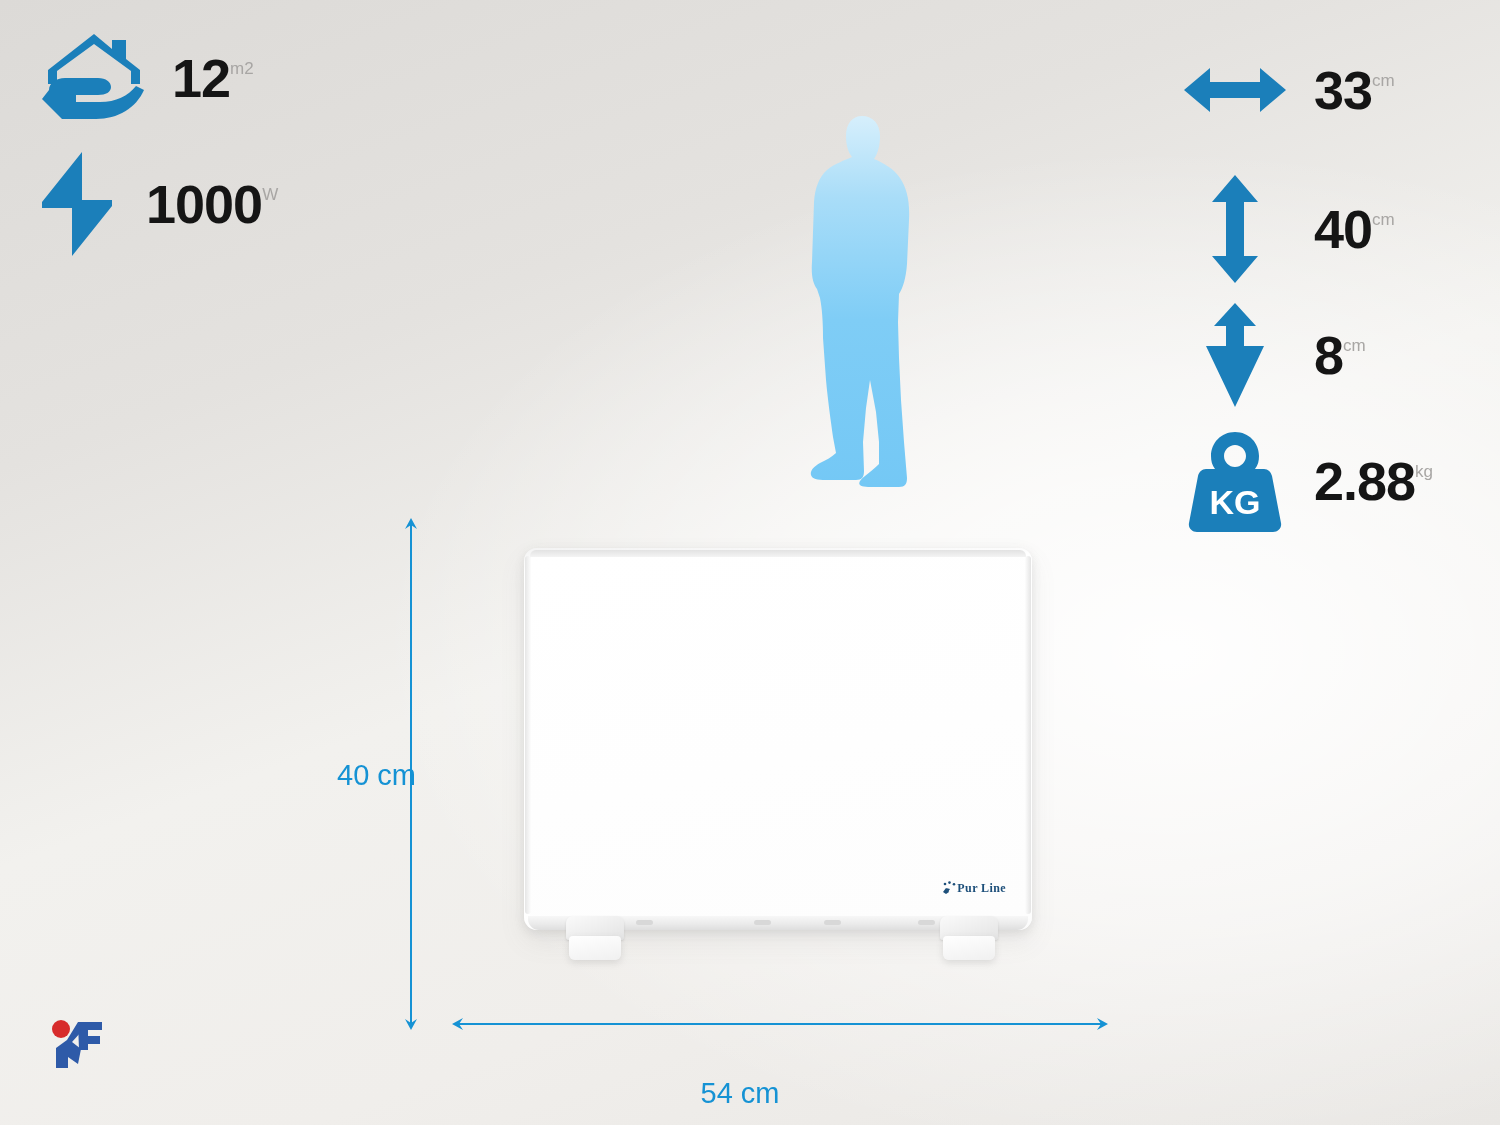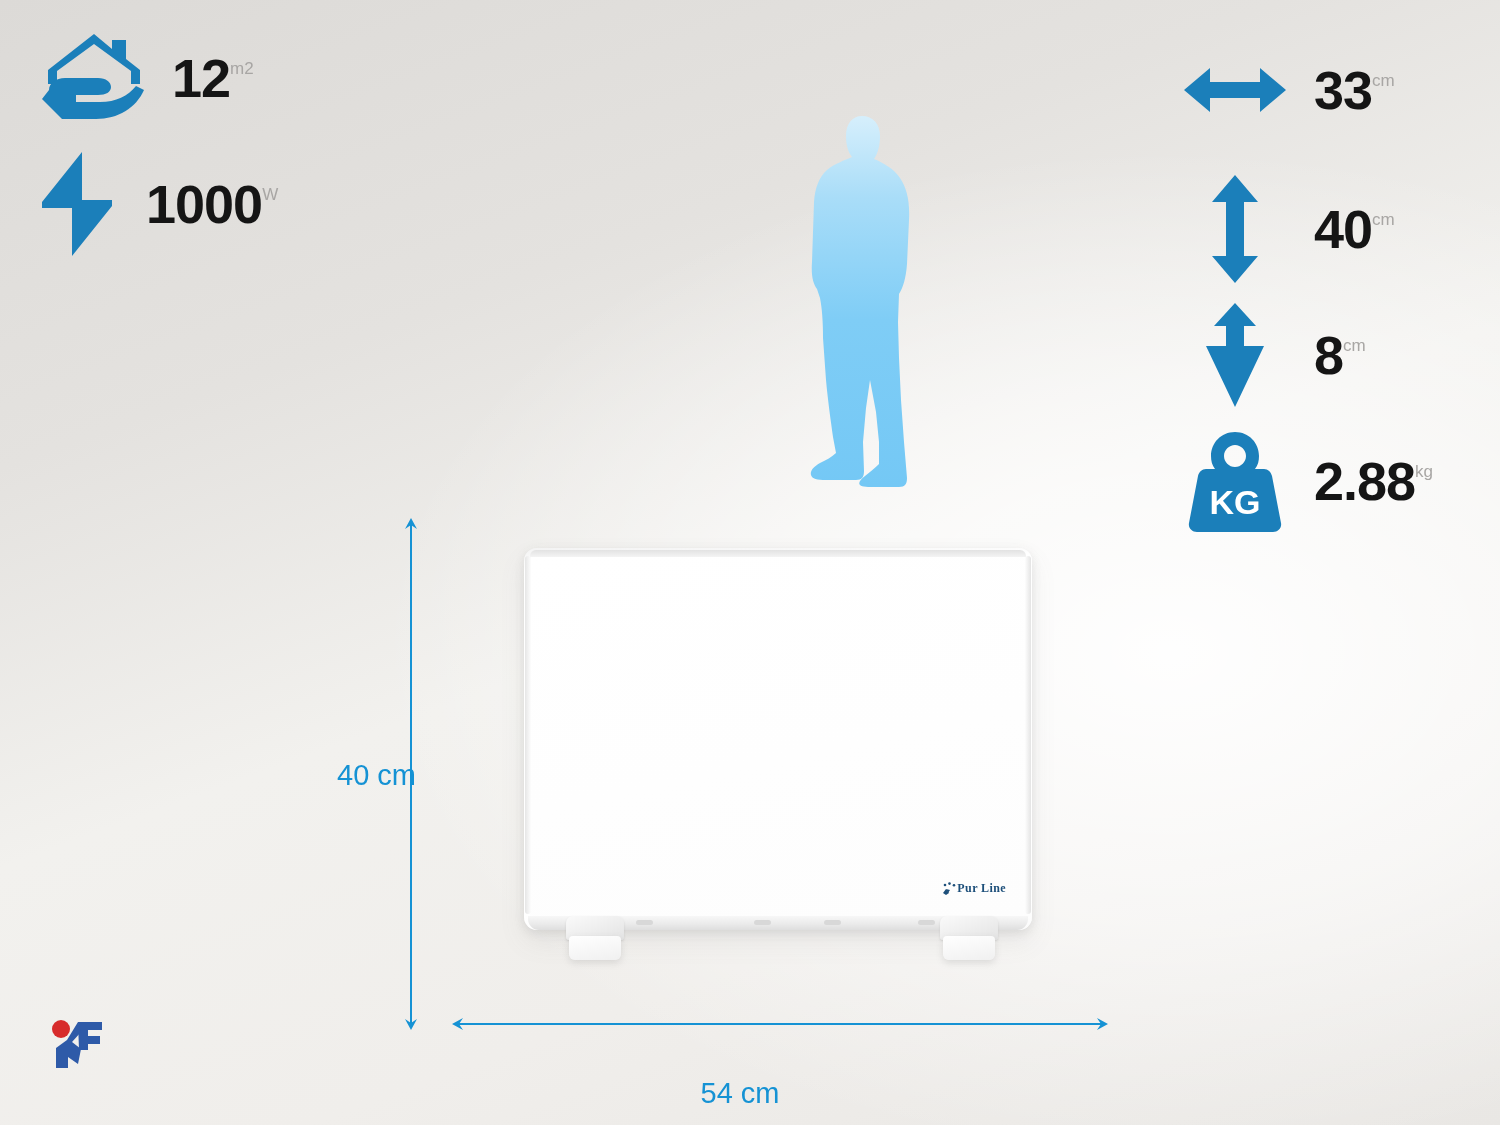--- a/index.html
+++ b/index.html
@@ -155,21 +155,21 @@
     width: 17px;
     height: 5px;
     border-radius: 3px;
     background: #d8d8d8;
   }
   #panel-logo {
     position: absolute;
     right: 26px;
     bottom: 34px;
     display: flex;
-    align-items: flex-end;
+    align-items: flex-start;
     gap: 0;
   }
   #panel-logo-text {
     font-family: "Liberation Serif", serif;
     font-size: 12px;
     font-weight: bold;
     color: #1d4f7a;
     letter-spacing: 0.4px;
   }
   .foot {

